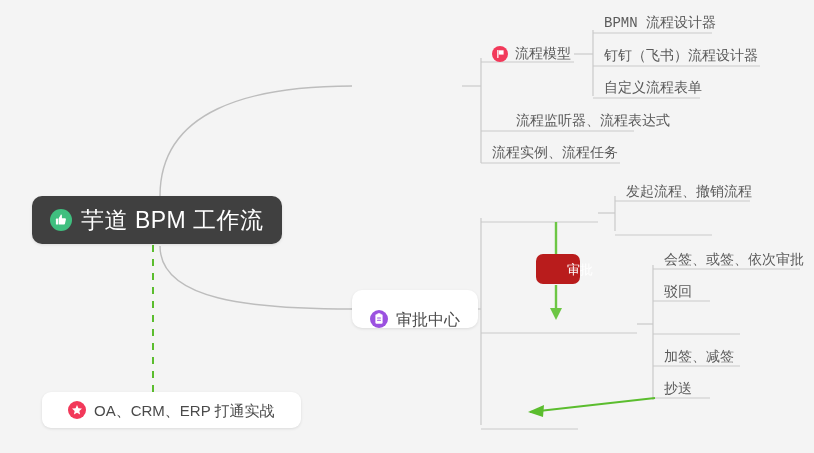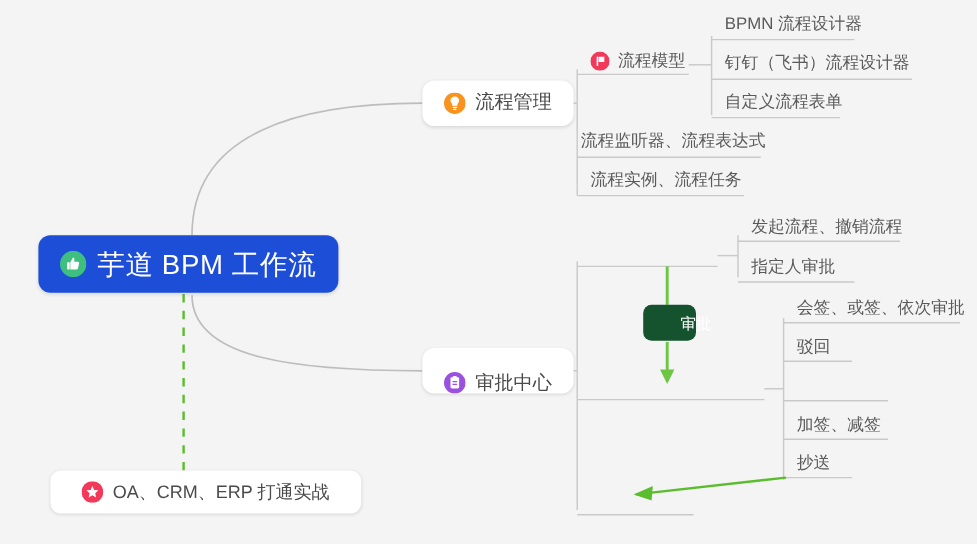--- a/index.html
+++ b/index.html
@@ -29,21 +29,21 @@
     height: 453px;
     pointer-events: none;
   }
 
   
   .root-node {
     position: absolute;
     display: flex;
     align-items: center;
     gap: 9px;
-    background: #1d4ed8;
+    background: #404040;
     border-radius: 10px;
     padding: 0 18px;
     height: 48px;
     box-sizing: border-box;
     box-shadow: 0 1px 3px rgba(0,0,0,0.10);
   }
   .root-label {
     color: #ffffff;
     font-size: 23px;
     letter-spacing: 0.5px;
@@ -70,25 +70,26 @@
     white-space: nowrap;
     line-height: 1;
   }
   .card-node.big { height: 38px; border-radius: 10px; padding: 0 18px; }
   .card-node.big .card-label { font-size: 16px; }
 
   
   .leaf {
     position: absolute;
     display: flex;
-    align-items: flex-start;
+    align-items: center;
     gap: 7px;
     height: 22px;
     white-space: nowrap;
     line-height: 1;
+    font-family: Liberation Mono, monospace;
   }
   .leaf-label {
     color: #5a5a5a;
     font-size: 14px;
     white-space: nowrap;
     line-height: 1;
   }
 
   
   .icon {
@@ -102,21 +103,21 @@
   .ic-18 { width: 18px; height: 18px; }
   .ic-16 { width: 16px; height: 16px; }
   .ic-22 { width: 22px; height: 22px; }
 
   
   .badge {
     position: absolute;
     display: flex;
     align-items: center;
     justify-content: center;
-    background: #14532d;
+    background: #b91c1c;
     border-radius: 7px;
     width: 40px;
     height: 30px;
     box-sizing: border-box;
     padding-left: 44px;
   }
   .badge-label {
     color: #ffffff;
     font-size: 13px;
     line-height: 1;
@@ -186,31 +187,20 @@
     <span class="icon ic-22">
       <svg viewBox="0 0 22 22" width="22" height="22">
         <circle cx="11" cy="11" r="11" fill="#3fbf7f"></circle>
         <path d="M8.6 9.6 L10.6 5.9 C10.9 5.3 11.9 5.5 11.9 6.3 L11.9 9.2 L14.9 9.2 C15.6 9.2 16.1 9.9 15.9 10.6 L15.0 14.6 C14.9 15.2 14.4 15.6 13.8 15.6 L8.6 15.6 Z" fill="#ffffff"></path>
         <rect x="5.9" y="9.6" width="2.2" height="6.0" rx="0.6" fill="#ffffff"></rect>
       </svg>
     </span>
     <span class="root-label">芋道 BPM 工作流</span>
   </div>
 
-  <div class="card-node big" style="left:352px; top:67px;">
-    <span class="icon ic-18">
-      <svg viewBox="0 0 18 18" width="18" height="18">
-        <circle cx="9" cy="9" r="9" fill="#f7931e"></circle>
-        <path d="M9 3.4 C6.9 3.4 5.4 4.9 5.4 6.8 C5.4 8.1 6.2 8.9 6.8 9.7 L6.8 11.1 L11.2 11.1 L11.2 9.7 C11.8 8.9 12.6 8.1 12.6 6.8 C12.6 4.9 11.1 3.4 9 3.4 Z" fill="#ffffff"></path>
-        <rect x="7.1" y="11.9" width="3.8" height="1.2" rx="0.6" fill="#ffffff"></rect>
-        <rect x="7.6" y="13.6" width="2.8" height="1.1" rx="0.55" fill="#ffffff"></rect>
-      </svg>
-    </span>
-    <span class="card-label">流程管理</span>
-  </div>
 
   <div class="leaf" style="left:492px; top:43px;">
     <span class="icon ic-16">
       <svg viewBox="0 0 16 16" width="16" height="16">
         <circle cx="8" cy="8" r="8" fill="#f2395a"></circle>
         <rect x="5.2" y="4.0" width="1.3" height="8.0" rx="0.5" fill="#ffffff"></rect>
         <path d="M6.8 4.3 L11.6 4.3 L11.6 8.6 L6.8 8.6 Z" fill="#ffffff"></path>
       </svg>
     </span>
     <span class="leaf-label">流程模型</span>
@@ -219,21 +209,21 @@
   <div class="leaf" style="left:604px; top:12px;">
     <span class="leaf-label">BPMN 流程设计器</span>
   </div>
   <div class="leaf" style="left:604px; top:45px;">
     <span class="leaf-label">钉钉（飞书）流程设计器</span>
   </div>
   <div class="leaf" style="left:604px; top:77px;">
     <span class="leaf-label">自定义流程表单</span>
   </div>
 
-  <div class="leaf" style="left:484px; top:110px;">
+  <div class="leaf" style="left:516px; top:110px;">
     <span class="leaf-label">流程监听器、流程表达式</span>
   </div>
   <div class="leaf" style="left:492px; top:142px;">
     <span class="leaf-label">流程实例、流程任务</span>
   </div>
 
   <div class="card-node big" style="left:352px; top:290px;align-items:flex-end;">
     <span class="icon ic-18">
       <svg viewBox="0 0 18 18" width="18" height="18">
         <circle cx="9" cy="9" r="9" fill="#9b51e0"></circle>
@@ -243,23 +233,20 @@
         <rect x="7.0" y="9.7" width="4.0" height="1.1" rx="0.55" fill="#9b51e0"></rect>
       </svg>
     </span>
     <span class="card-label">审批中心</span>
   </div>
 
 
   <div class="leaf" style="left:626px; top:181px;">
     <span class="leaf-label">发起流程、撤销流程</span>
   </div>
-  <div class="leaf" style="left:626px; top:215px;">
-    <span class="leaf-label">指定人审批</span>
-  </div>
 
   <div class="badge" style="left:536px; top:254px;">
     <span class="badge-label">审批</span>
   </div>
 
 
   <div class="leaf" style="left:664px; top:249px;">
     <span class="leaf-label">会签、或签、依次审批</span>
   </div>
   <div class="leaf" style="left:664px; top:281px;">

